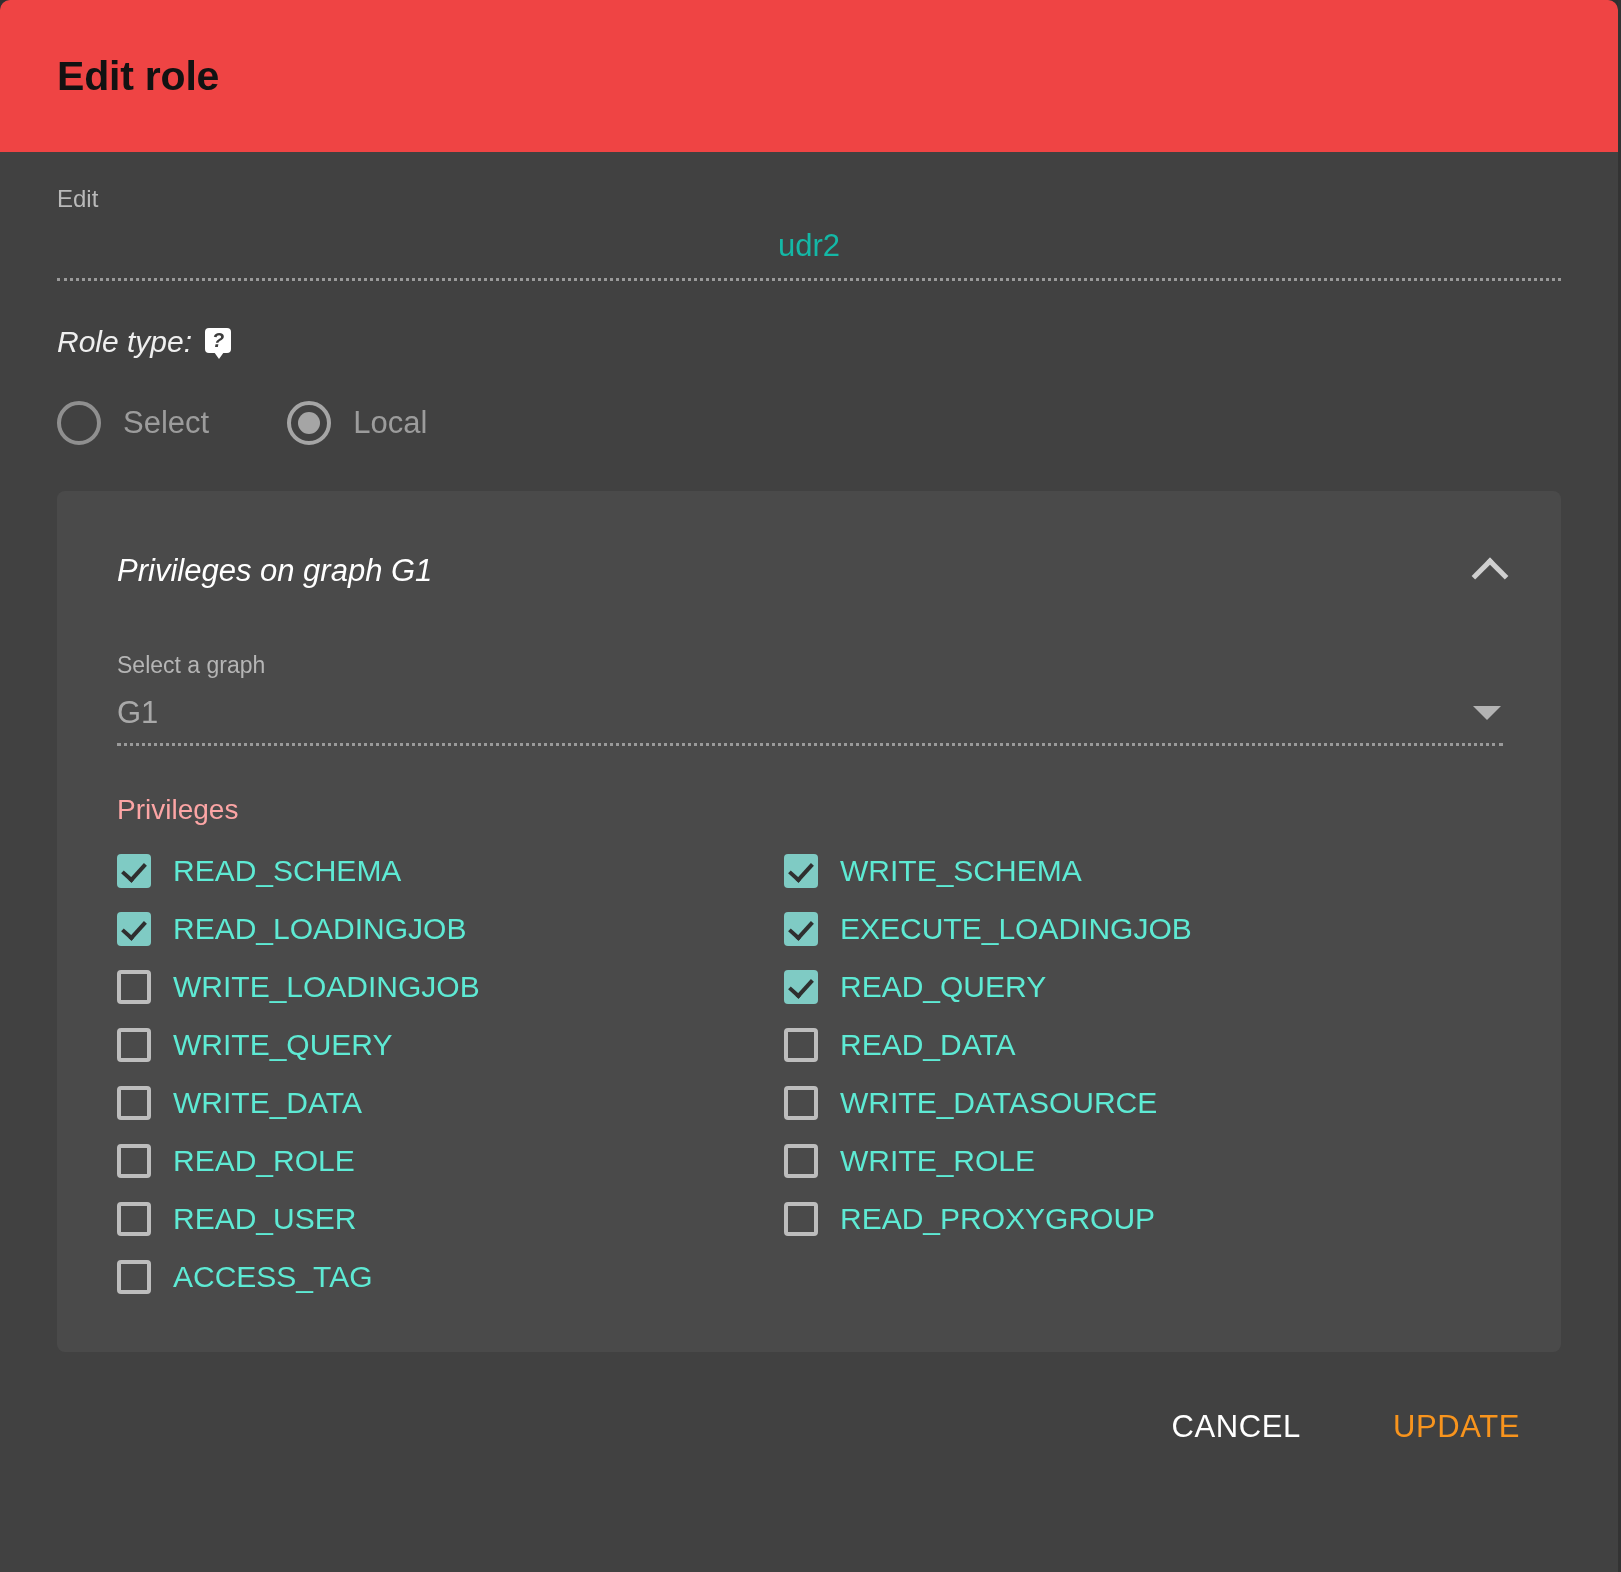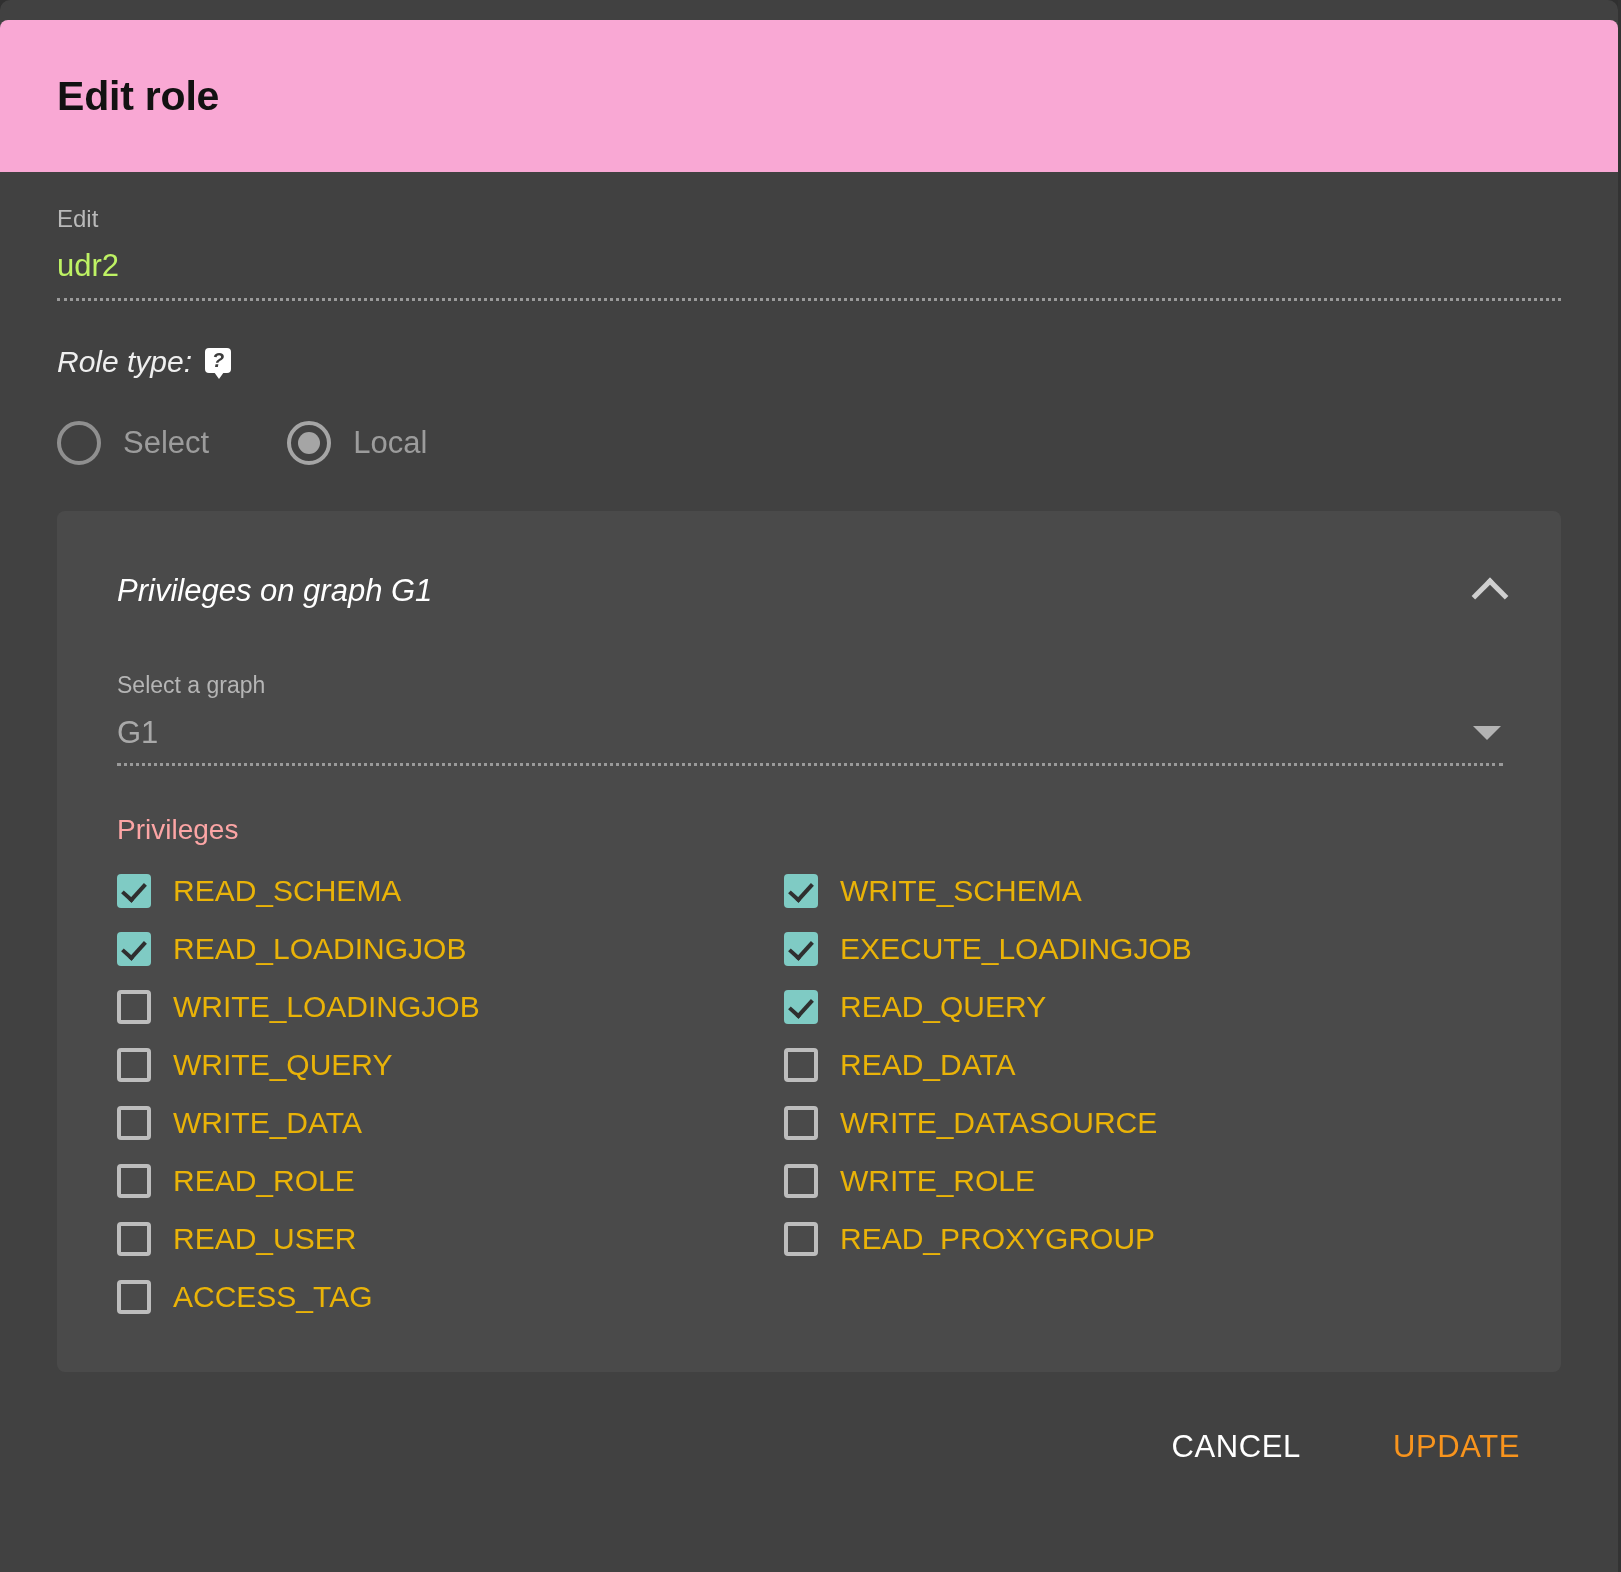--- a/index.html
+++ b/index.html
@@ -17,26 +17,25 @@
     width: 1618px;
     height: 1572px;
     background: #414141;
     border-radius: 10px 10px 0 0;
     overflow: hidden;
   }
 
   
   #header {
     height: 152px;
-    background: #f9a8d4;
+    background: #ef4444;
     border-radius: 8px 8px 0 0;
     display: flex;
     align-items: center;
     padding-left: 57px;
-    margin-top: 20px;
   }
   #header .title {
     font-size: 41px;
     font-weight: bold;
     color: #121212;
     letter-spacing: -0.2px;
   }
 
   
   #body {
@@ -44,24 +43,25 @@
   }
 
   .field-label {
     font-size: 24px;
     color: #b9b9b9;
     margin-top: 32px;
     line-height: 30px;
   }
   .field-value {
     font-size: 31px;
-    color: #bef264;
+    color: #14b8a6;
     line-height: 40px;
     padding-top: 12px;
     padding-bottom: 12px;
+    text-align: center;
   }
   .dotted-underline {
     border-bottom: 3px dotted #9a9a9a;
     width: 100%;
     height: 0;
   }
 
   .roletype-row {
     display: flex;
     align-items: center;
@@ -219,21 +219,21 @@
     content: "";
     position: absolute;
     left: 10px; top: 4px;
     width: 10px; height: 19px;
     border-right: 4px solid #2f2f2f;
     border-bottom: 4px solid #2f2f2f;
     transform: rotate(42deg);
   }
   .priv-label {
     font-size: 30px;
-    color: #eab308;
+    color: #5eead4;
     margin-left: 22px;
     white-space: nowrap;
   }
 
   
   #footer {
     display: flex;
     align-items: center;
     justify-content: flex-end;
     height: 150px;

